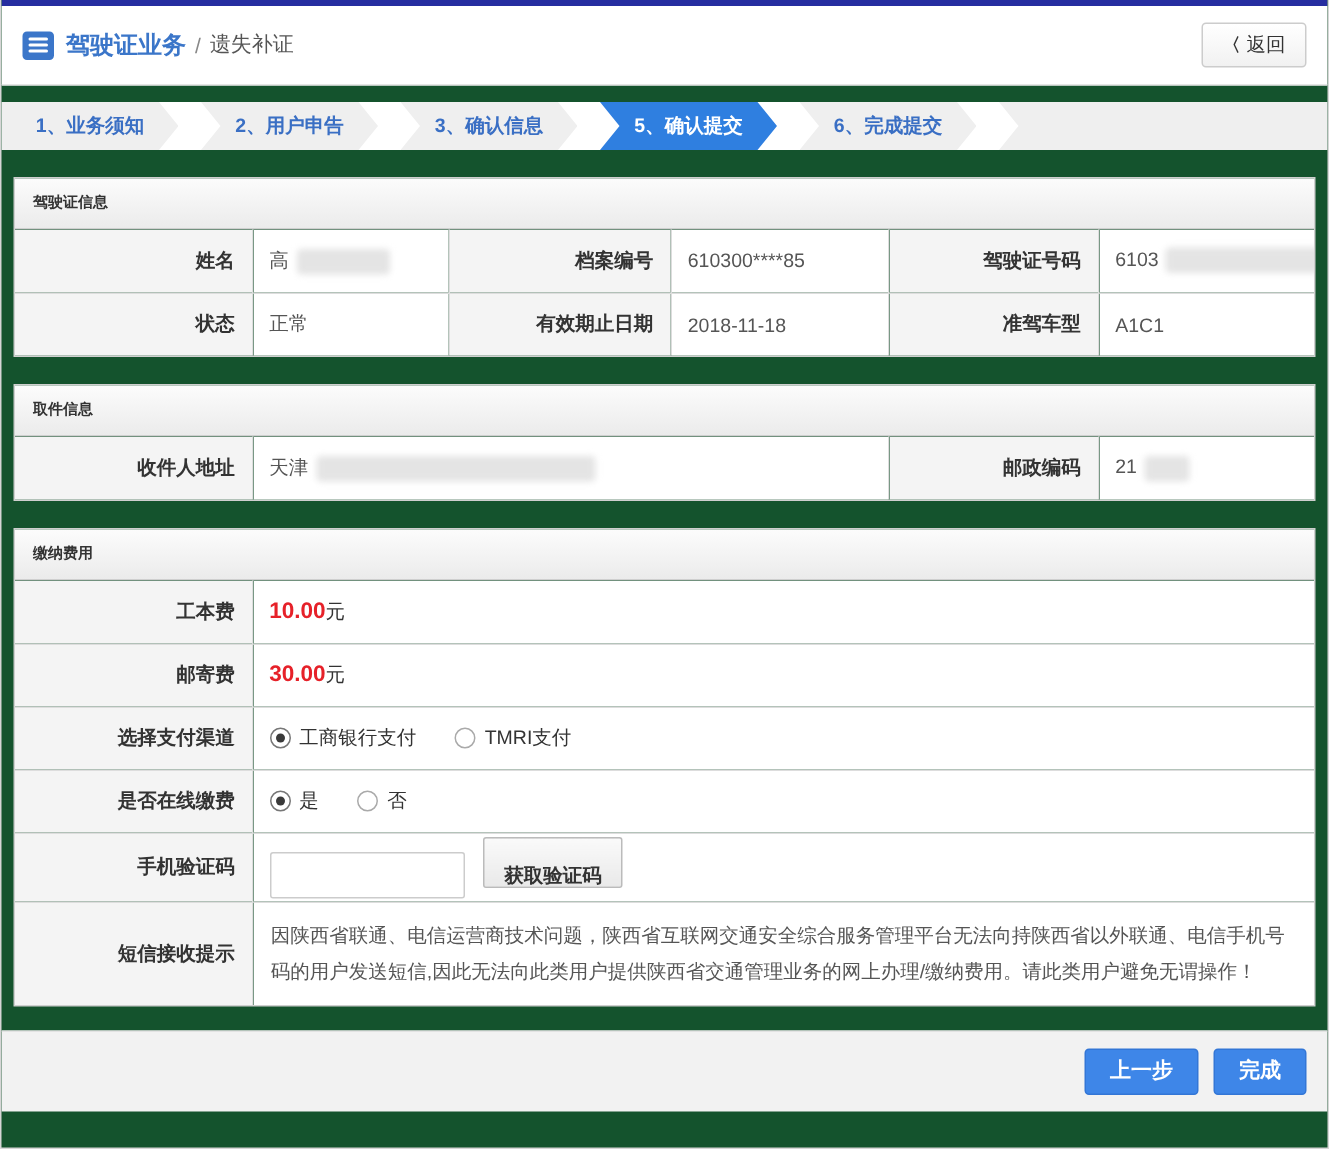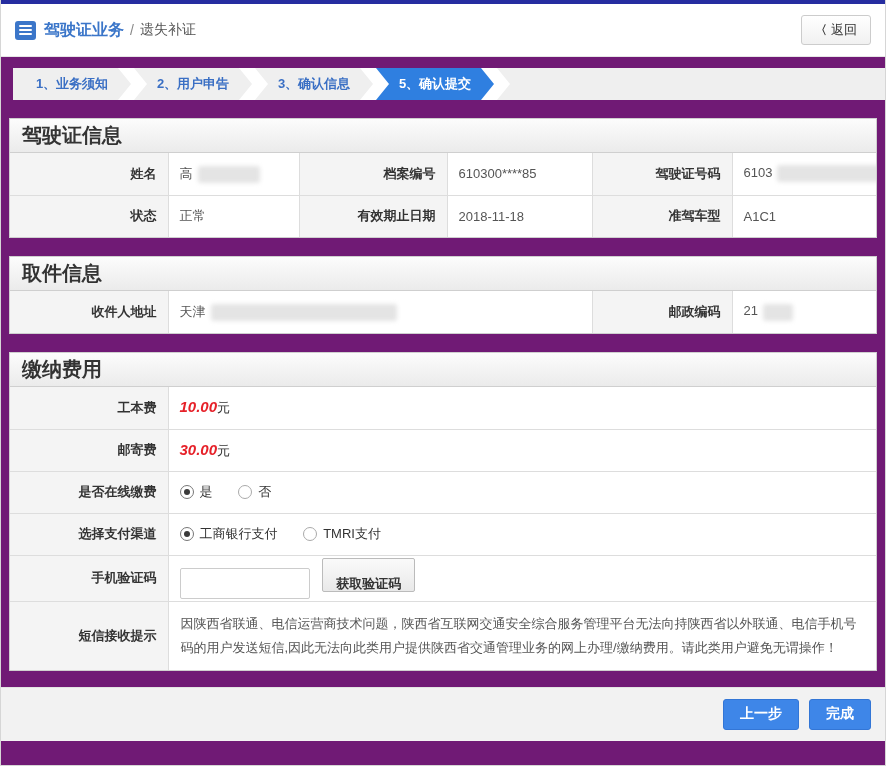--- a/index.html
+++ b/index.html
@@ -1,54 +1,54 @@
 <!DOCTYPE html>
 <html><head>
 <meta charset="utf-8">
 <style>
   * { margin:0; padding:0; box-sizing:border-box; }
   html,body { background:#fff; }
   body { font-family:"Liberation Sans","DejaVu Sans",sans-serif; color:#333; }
-  .page { width:886px; height:766px; border:1px solid #d6d6d6; border-top:none; background:#701a75; overflow:hidden; }
+  .page { width:886px; height:766px; border:1px solid #d6d6d6; border-top:none; background:#14532d; overflow:hidden; }
   .topbar { height:4px; background:#262da0; }
 
   
   .header { height:53px; display:flex; align-items:center; padding:0 14px; border-bottom:1px solid #e6e6e6; background:#fff; }
   .doc-icon { width:21px; height:19px; background:#3b76c9; border-radius:3px; margin-right:8px; display:flex; flex-direction:column; justify-content:center; gap:2px; padding:3px 4px; }
   .doc-icon i { display:block; height:2px; background:#fff; border-radius:1px; }
   .title-main { color:#3b76c9; font-size:16px; font-weight:bold; }
   .title-sep { color:#888; font-size:14px; margin:0 6px; }
   .title-sub { color:#555; font-size:14px; }
   .spacer { flex:1; }
   .back-btn { height:30px; padding:0 13px; border:1px solid #ccc; border-radius:3px; background:linear-gradient(#fff,#f1f1f1); font-size:13px; color:#333; display:flex; align-items:center; gap:4px; cursor:pointer; }
   .back-btn .chev { font-weight:bold; font-size:12px; }
 
   
-  .steps { display:flex; gap:3px; margin:11px 0 0 12px; height:32px; background:#fff;justify-content:flex-end; }
+  .steps { display:flex; gap:15px; margin:11px 0 0 0; height:32px; background:#fff;justify-content:flex-end; }
   .step { width:118px; background:#efefef; color:#3a6fc4; font-size:13px; font-weight:bold; display:flex; align-items:center; justify-content:center; clip-path:polygon(0 0, calc(100% - 13px) 0, 100% 50%, calc(100% - 13px) 100%, 0 100%, 13px 50%); }
   .step.first { clip-path:polygon(0 0, calc(100% - 13px) 0, 100% 50%, calc(100% - 13px) 100%, 0 100%); }
   .step.active { background:#2f7fe0; color:#fff; }
   .step-filler { flex:1; background:#efefef; clip-path:polygon(0 0,100% 0,100% 100%,0 100%,13px 50%); }
 
   
   .section { margin:18px 8px 0 8px; border:1px solid #cfcfcf; }
-  .sec-head { height:34px; line-height:33px; padding-left:12px; font-size:20px; font-weight:bold; color:#333; background:linear-gradient(#fcfcfc,#ebebeb); border-bottom:1px solid #cfcfcf; }
+  .sec-head { height:34px; line-height:33px; padding-left:12px; font-size:10px; font-weight:bold; color:#333; background:linear-gradient(#fcfcfc,#ebebeb); border-bottom:1px solid #cfcfcf; }
   table.info { border-collapse:collapse; table-layout:fixed; width:100%; }
   table.info td { border:1px solid #ddd; height:42px; font-size:13px; padding:0 11px; overflow:hidden; white-space:nowrap; }
   table.info td.lbl { background:#f4f4f4; text-align:right; font-weight:bold; color:#333; }
   table.info td.val { background:#fff; color:#555; text-align:left; }
   table.info tr:first-child td { border-top:none; }
   table.info tr td:first-child { border-left:none; }
   table.info tr td:last-child { border-right:none; }
   table.info tr:last-child td { border-bottom:none; }
 
   .redact { display:inline-block; height:17px; background:#e4e4e4; border-radius:3px; filter:blur(2px); vertical-align:middle; margin-left:5px; }
 
   
-  .fee-num { color:#e62129; font-weight:bold; font-size:15px;font-style:italic; }
+  .fee-num { color:#e62129; font-weight:bold; font-size:15px; }
   .fee-unit { color:#333; font-size:13px; }
   td.val-tall { height:46px !important; }
   .radio { display:inline-flex; align-items:center; gap:6px; margin-right:22px; cursor:pointer; font-size:13px; color:#333; }
   .rb { width:14px; height:14px; border:1px solid #aaa; border-radius:50%; background:#fff; display:inline-block; position:relative; }
   .rb.checked { border-color:#777; }
   .rb.checked::after { content:""; position:absolute; left:3px; top:3px; width:6px; height:6px; border-radius:50%; background:#3a3a3a; }
   .code-input { width:130px; height:31px; border:1px solid #ccc; border-radius:2px; padding:0 8px; font-size:13px; font-family:inherit; }
   .code-btn { height:31px; margin-left:9px; padding:16px 13px; border:1px solid #bbb; border-radius:2px; background:linear-gradient(#fafafa,#e9e9e9); font-size:13px; font-weight:bold; color:#333; cursor:pointer; font-family:Liberation Sans, sans-serif; }
   td.notice-cell { white-space:normal !important; height:auto !important; padding:10px 12px !important; line-height:1.85; color:#c25e54; font-size:13px; }
 
@@ -76,20 +76,21 @@
       <span class="chev">〈</span>
       <span>返回</span>
     </button>
   </div>
 
   <div class="steps">
     <div class="step first">1、业务须知</div>
     <div class="step">2、用户申告</div>
     <div class="step">3、确认信息</div>
     <div class="step active">5、确认提交</div>
+    <div class="step">6、完成提交</div>
     <div class="step-filler"></div>
   </div>
 
   <div class="section">
     <div class="sec-head">驾驶证信息</div>
     <table class="info">
       <colgroup>
           <col style="width:158px">
           <col style="width:131px">
           <col style="width:148px">
@@ -150,42 +151,42 @@
       <tbody>
           <tr>
         <td class="lbl">工本费</td>
         <td class="val"><span class="fee-num">10.00</span><span class="fee-unit">元</span></td>
       </tr>
       <tr>
         <td class="lbl">邮寄费</td>
         <td class="val"><span class="fee-num">30.00</span><span class="fee-unit">元</span></td>
       </tr>
       <tr>
+        <td class="lbl">选择支付渠道</td>
+        <td class="val">
+          <label class="radio">
+                <span class="rb checked"></span>
+                <span>工商银行支付</span>
+              </label>
+          <label class="radio">
+                <span class="rb"></span>
+                <span>TMRI支付</span>
+              </label>
+        </td>
+      </tr>
+      <tr>
         <td class="lbl">是否在线缴费</td>
         <td class="val">
           <label class="radio">
                 <span class="rb checked"></span>
                 <span>是</span>
               </label>
           <label class="radio">
                 <span class="rb"></span>
                 <span>否</span>
-              </label>
-        </td>
-      </tr>
-      <tr>
-        <td class="lbl">选择支付渠道</td>
-        <td class="val">
-          <label class="radio">
-                <span class="rb checked"></span>
-                <span>工商银行支付</span>
-              </label>
-          <label class="radio">
-                <span class="rb"></span>
-                <span>TMRI支付</span>
               </label>
         </td>
       </tr>
       <tr>
         <td class="lbl">手机验证码</td>
         <td class="val val-tall">
           <input class="code-input" type="text" value="" style="">
           <button class="code-btn">获取验证码</button>
         </td>
       </tr>

